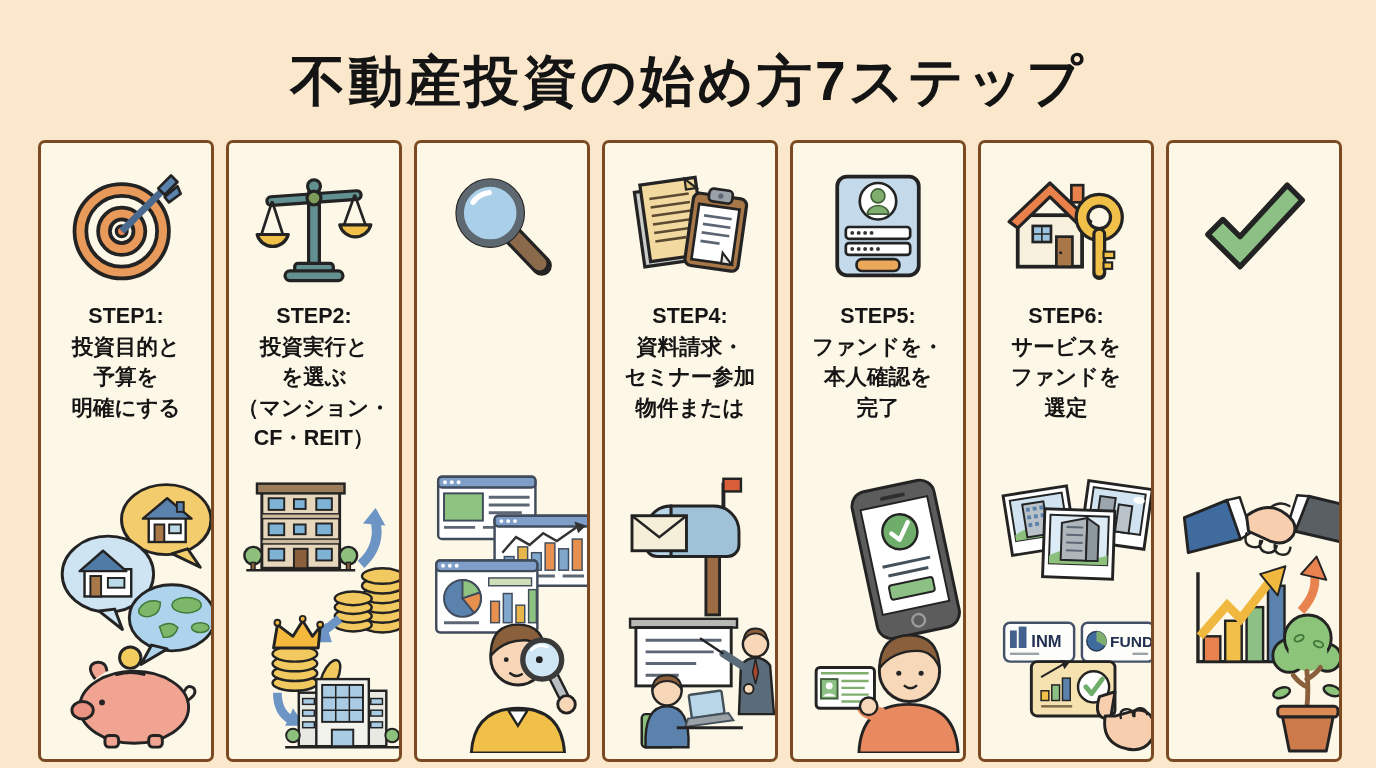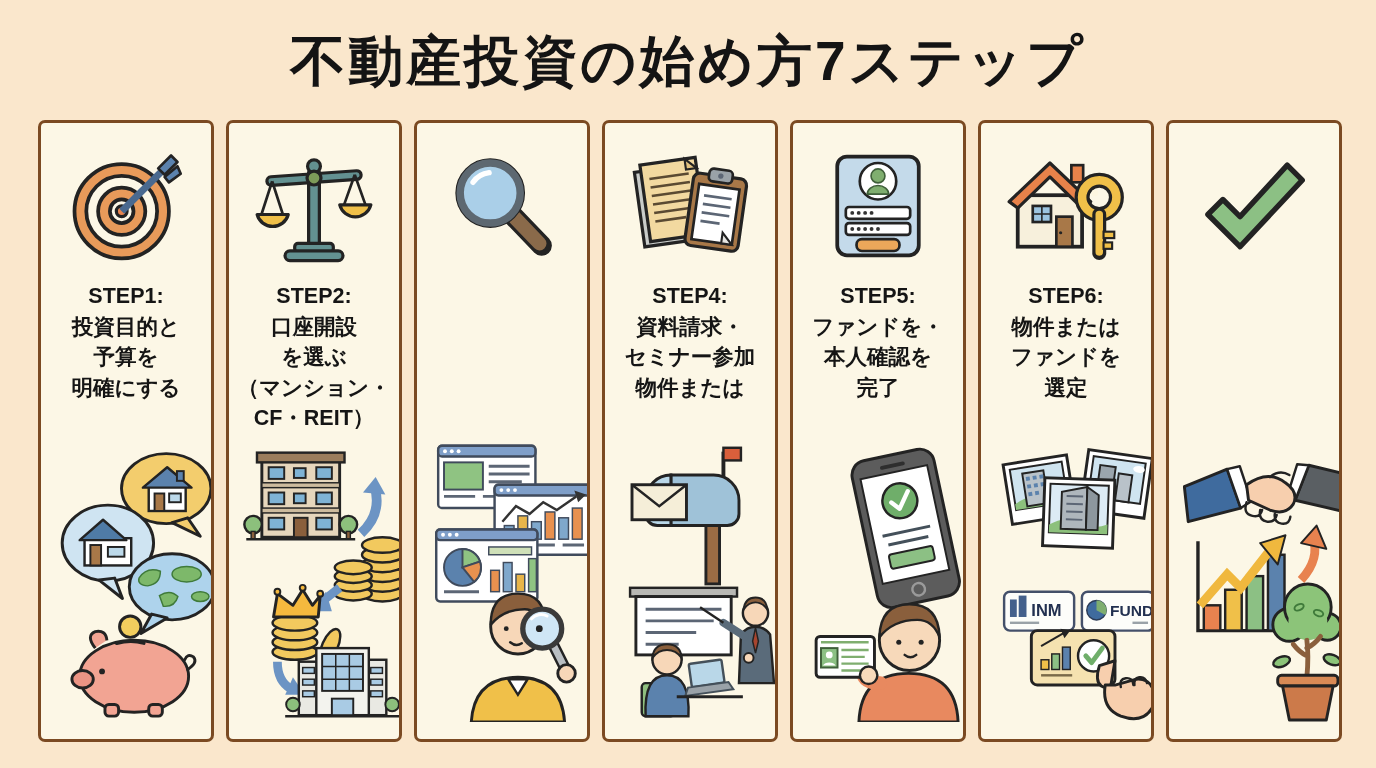--- a/index.html
+++ b/index.html
@@ -11,20 +11,21 @@
   }
   .canvas { width:1376px; height:768px; position:relative; }
   .title {
     text-align:center;
     font-size:55px;
     font-weight:800;
     color:#141414;
     letter-spacing:3px;
     padding-top:25px;
     height:110px;
+    margin-top:20px;
   }
   .cards {
     position:absolute;
     left:38px; right:34px; top:120px;
     height:622px;
     display:flex;
     justify-content:space-between;
     gap:12px;
   }
   .card {
@@ -55,21 +56,21 @@
     line-height:1.42;
     white-space:pre-line;
     flex:0 0 auto;
     padding:0 2px;
   }
   .illus {
     flex:1 1 auto;
     display:flex;
     align-items:flex-end;
     justify-content:flex-start;
-    padding-bottom:17px;
+    padding-bottom:6px;
     margin-left:26px;
   }
   .illus svg { width:168px; height:282px; }
 </style>
 </head>
 <body>
 
 <div class="canvas">
   <div class="title">不動産投資の始め方7ステップ</div>
 
@@ -144,21 +145,21 @@
           <circle cx="55" cy="28" r="6.5" fill="#7d9b59" stroke="#232323" stroke-width="3"></circle>
           <path d="M16 31 L6 62 M16 31 L26 62" stroke="#232323" stroke-width="2.5" fill="none"></path>
           <path d="M2 62 a15 15 0 0 0 29 0 Z" fill="#f0c049" stroke="#232323" stroke-width="3" stroke-linejoin="round"></path>
           <path d="M93 25 L83 53 M93 25 L103 53" stroke="#232323" stroke-width="2.5" fill="none"></path>
           <path d="M79 53 a15 15 0 0 0 29 0 Z" fill="#f0c049" stroke="#232323" stroke-width="3" stroke-linejoin="round"></path>
           <rect x="37" y="89" width="36" height="8" rx="3" fill="#639191" stroke="#232323" stroke-width="3"></rect>
           <rect x="28" y="96" width="54" height="9" rx="4.5" fill="#639191" stroke="#232323" stroke-width="3"></rect>
         </svg>
       </div>
       <div class="step-text">STEP2:
-口座開設
+投資実行と
 を選ぶ
 （マンション・
 CF・REIT）</div>
       <div class="illus">
         <svg viewBox="0 0 170 290">
 
           <g>
             <rect x="18" y="22" width="80" height="78" fill="#e6d6bc" stroke="#232323" stroke-width="3"></rect>
             <rect x="13" y="13" width="90" height="10" fill="#9b7d5c" stroke="#232323" stroke-width="2.5"></rect>
             <rect x="18" y="44" width="80" height="5" fill="#cdbb9e" stroke="#232323" stroke-width="1.5"></rect>
@@ -461,21 +462,21 @@
             <line x1="86" y1="62" x2="86" y2="97" stroke="#f0c049" stroke-width="7" stroke-linecap="round"></line>
             <g fill="#f0c049" stroke="#232323" stroke-width="2">
               <rect x="90" y="78" width="10" height="6"></rect>
               <rect x="90" y="88" width="8" height="6"></rect>
             </g>
             <circle cx="82" cy="42" r="3" fill="#fdf6e0"></circle>
           </g>
         </svg>
       </div>
       <div class="step-text">STEP6:
-物件または
+サービスを
 ファンドを
 選定</div>
       <div class="illus">
         <svg viewBox="0 0 170 290">
 
           <g transform="rotate(-9 45 55)">
             <rect x="12" y="20" width="66" height="62" fill="#ffffff" stroke="#232323" stroke-width="3"></rect>
             <rect x="18" y="26" width="54" height="42" fill="#cfe4f0" stroke="#232323" stroke-width="2"></rect>
             <path d="M18 62 q14 -8 27 -2 q14 6 27 0 v8 H18 Z" fill="#8cc07c"></path>
             <rect x="30" y="32" width="22" height="34" fill="#b9c2c9" stroke="#232323" stroke-width="2"></rect>

